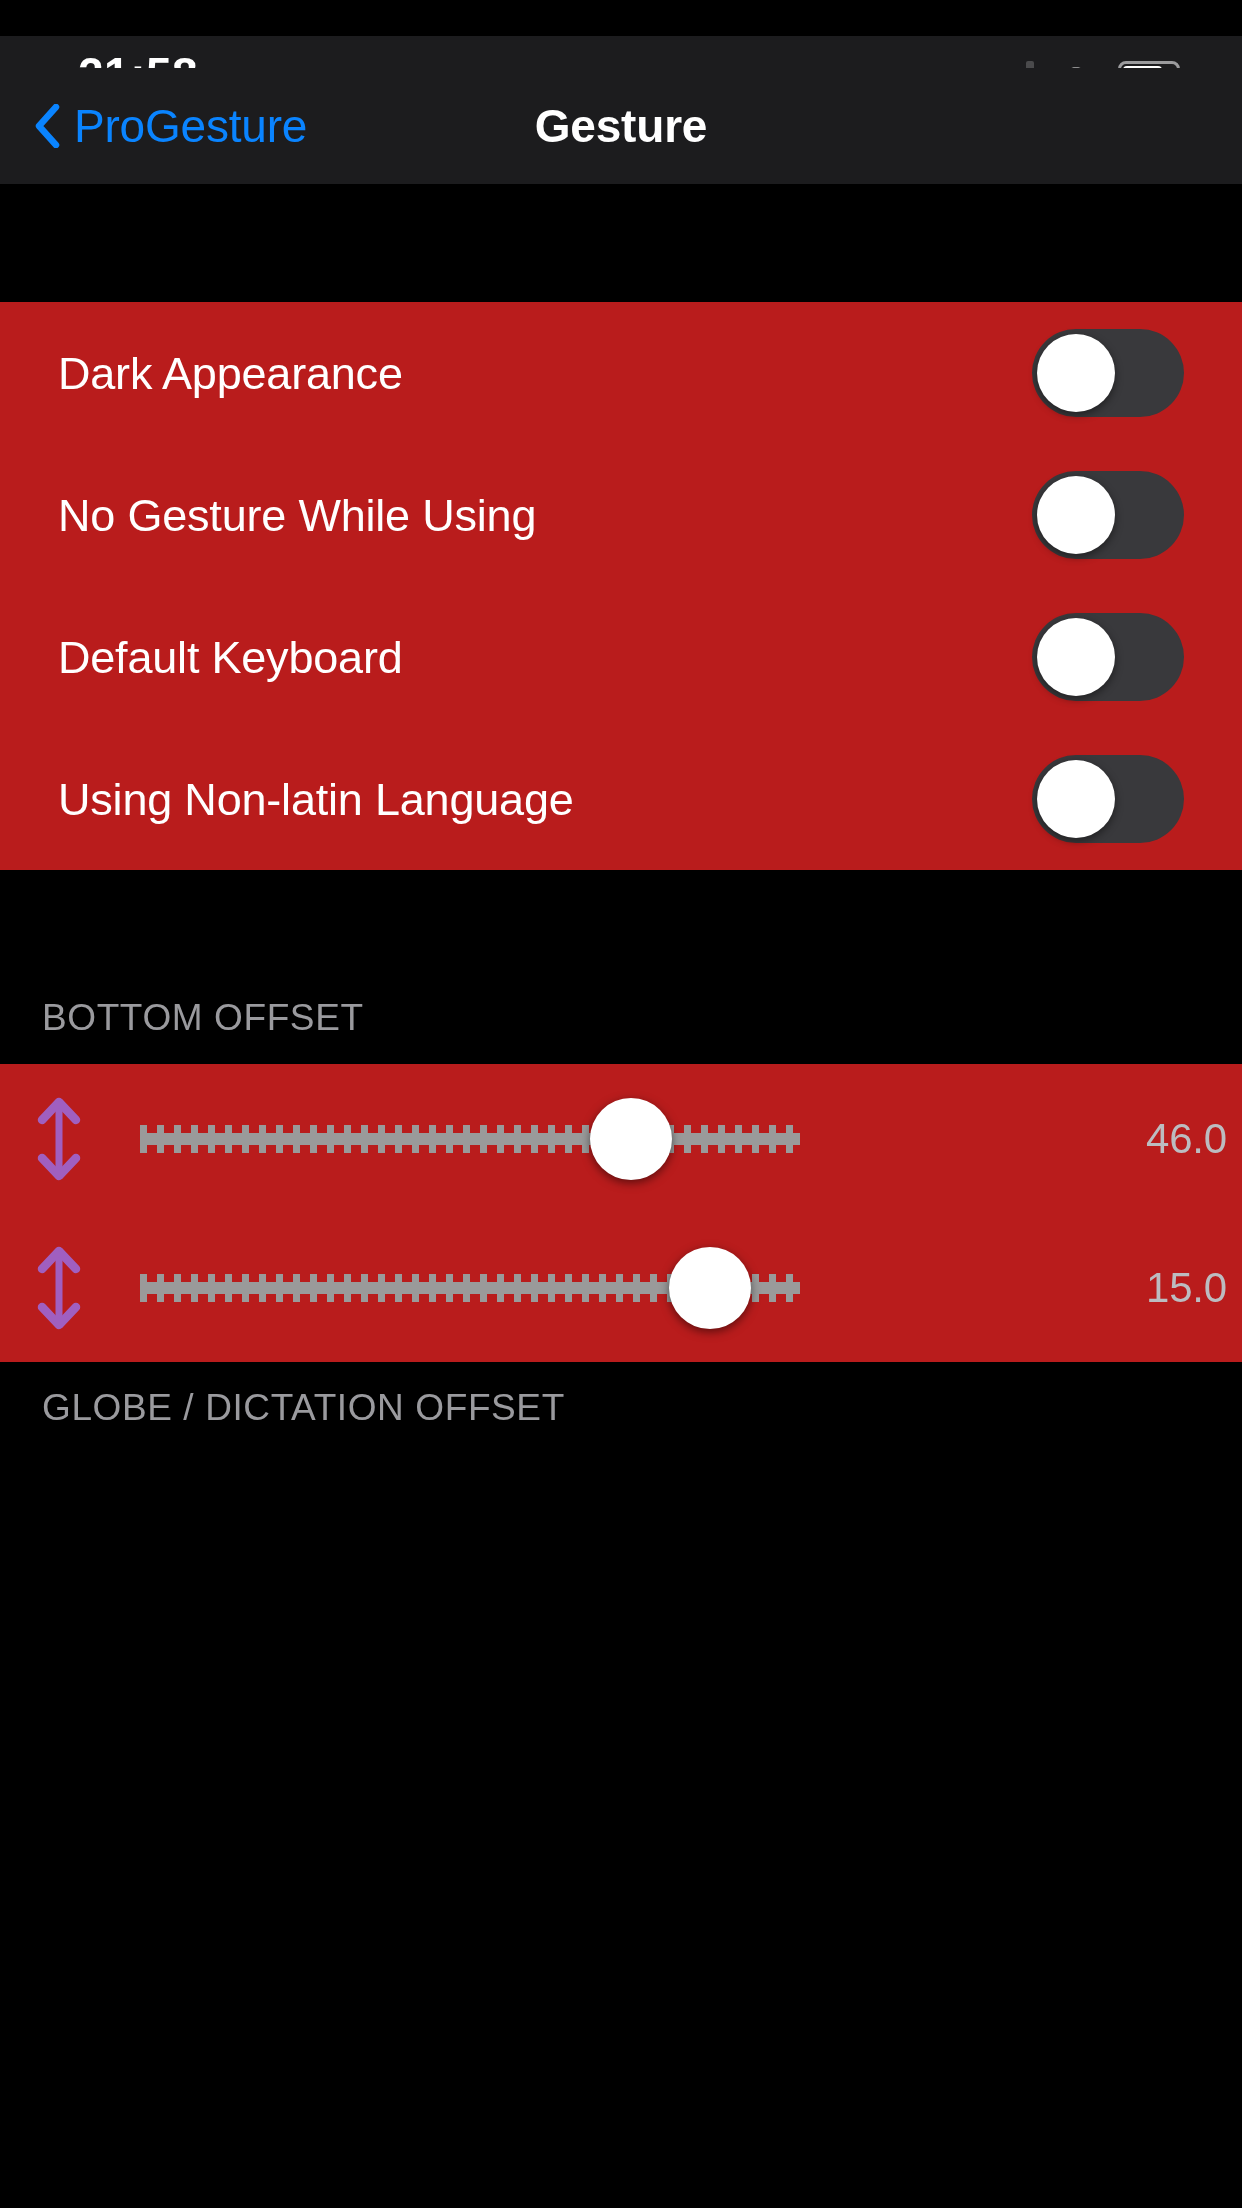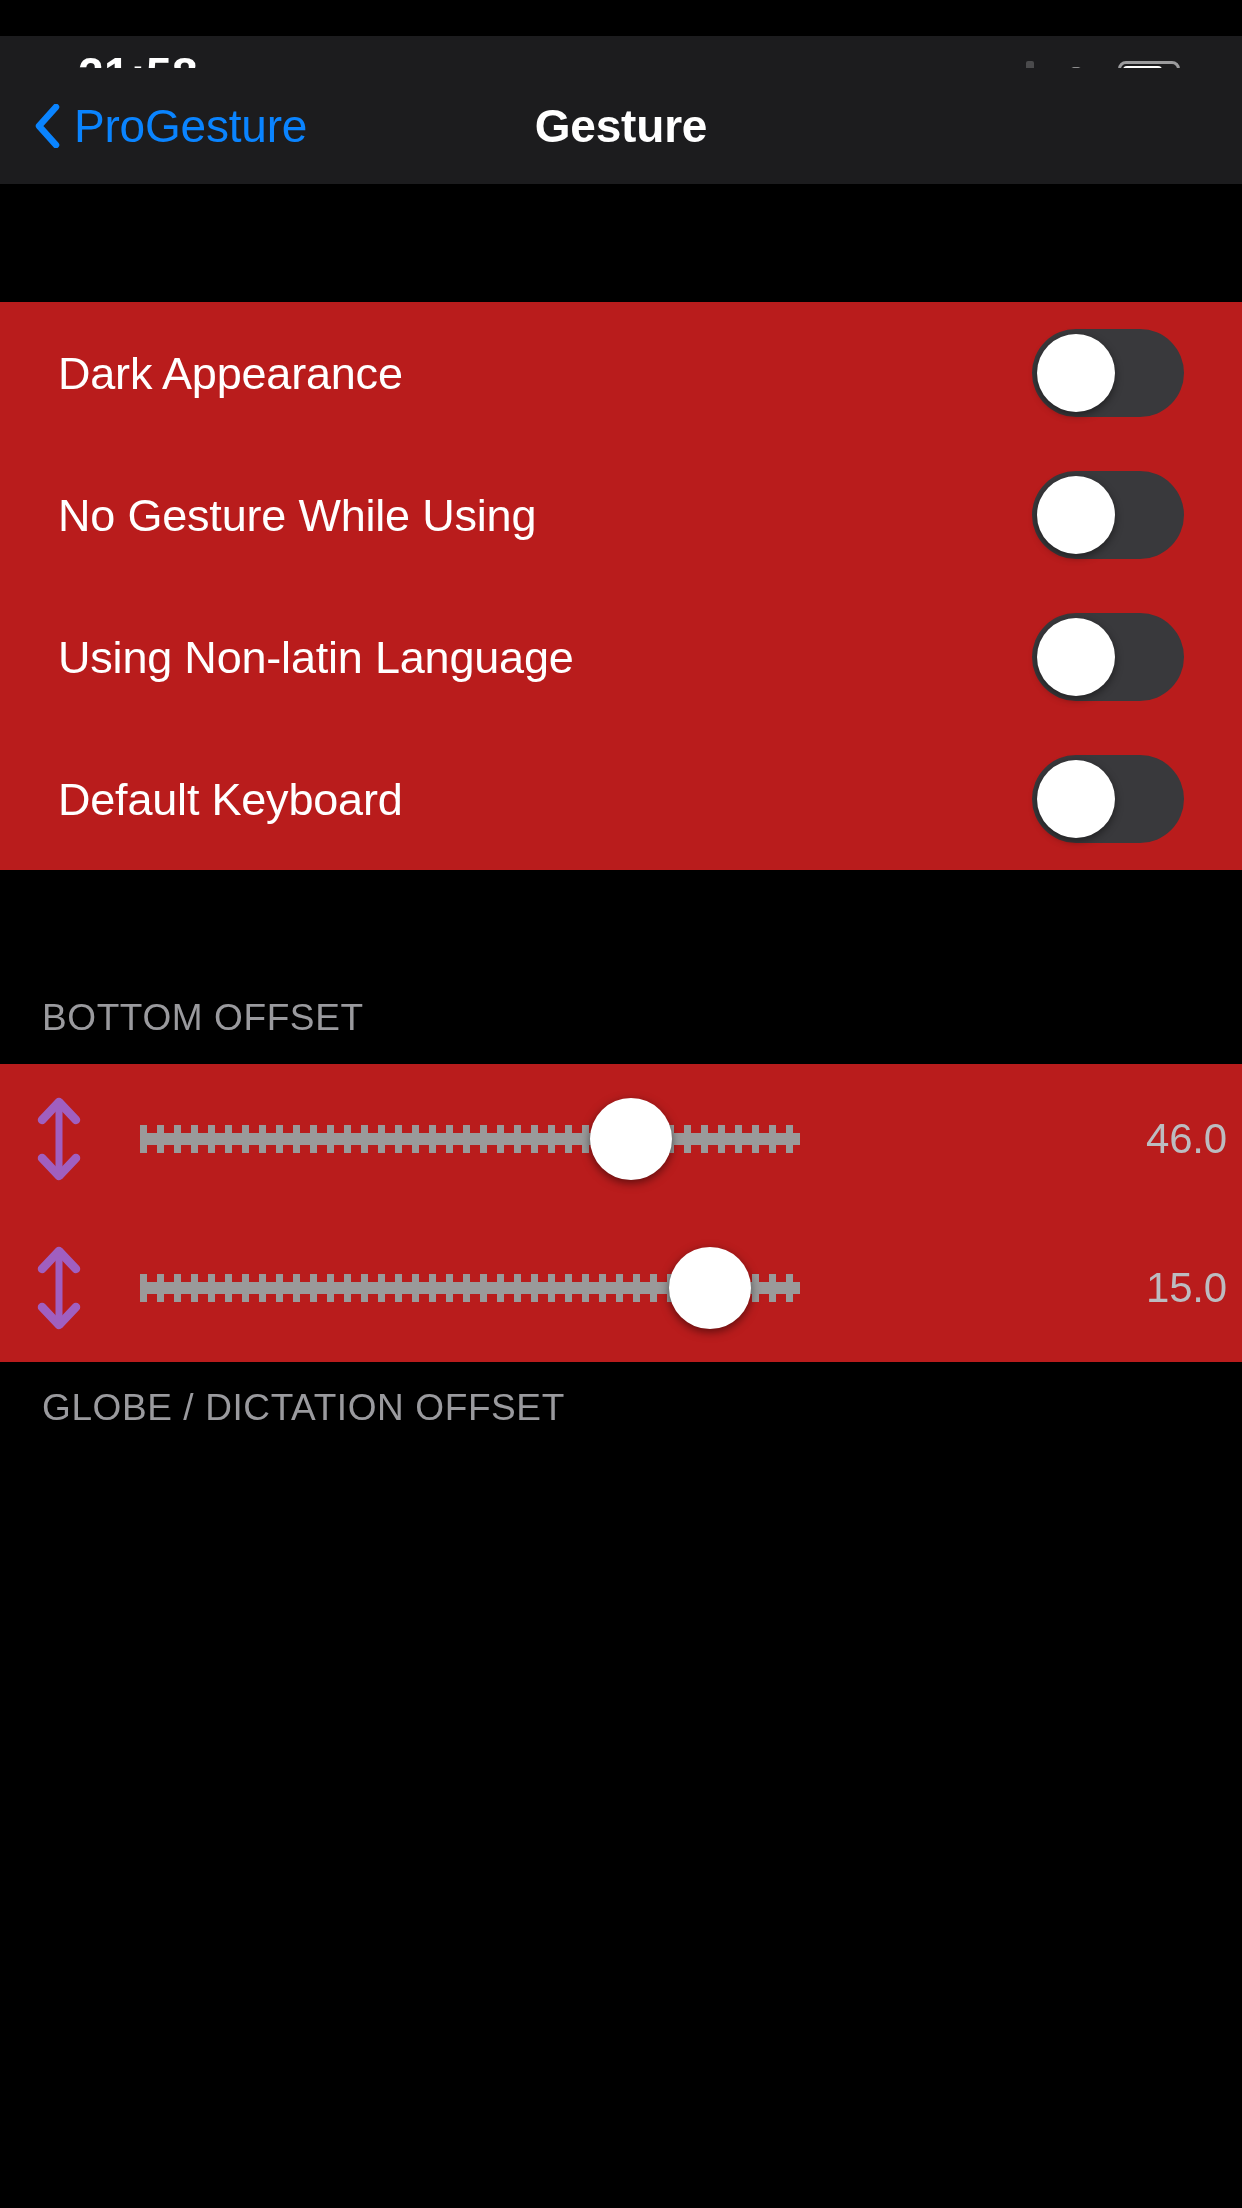--- a/index.html
+++ b/index.html
@@ -185,28 +185,28 @@
     </div>
 
     <div class="row">
       <span class="row-label">No Gesture While Using</span>
       <span class="switch">
           <span class="knob"></span>
         </span>
     </div>
 
     <div class="row">
-      <span class="row-label">Using Non-latin Language</span>
+      <span class="row-label">Default Keyboard</span>
       <span class="switch">
           <span class="knob"></span>
         </span>
     </div>
 
     <div class="row">
-      <span class="row-label">Default Keyboard</span>
+      <span class="row-label">Using Non-latin Language</span>
       <span class="switch">
           <span class="knob"></span>
         </span>
     </div>
 
   </div>
 
   <div class="section-header" style="position:absolute; top:988px; left:0; height:60px;">BOTTOM OFFSET</div>
 
   <div class="card slider-card">

